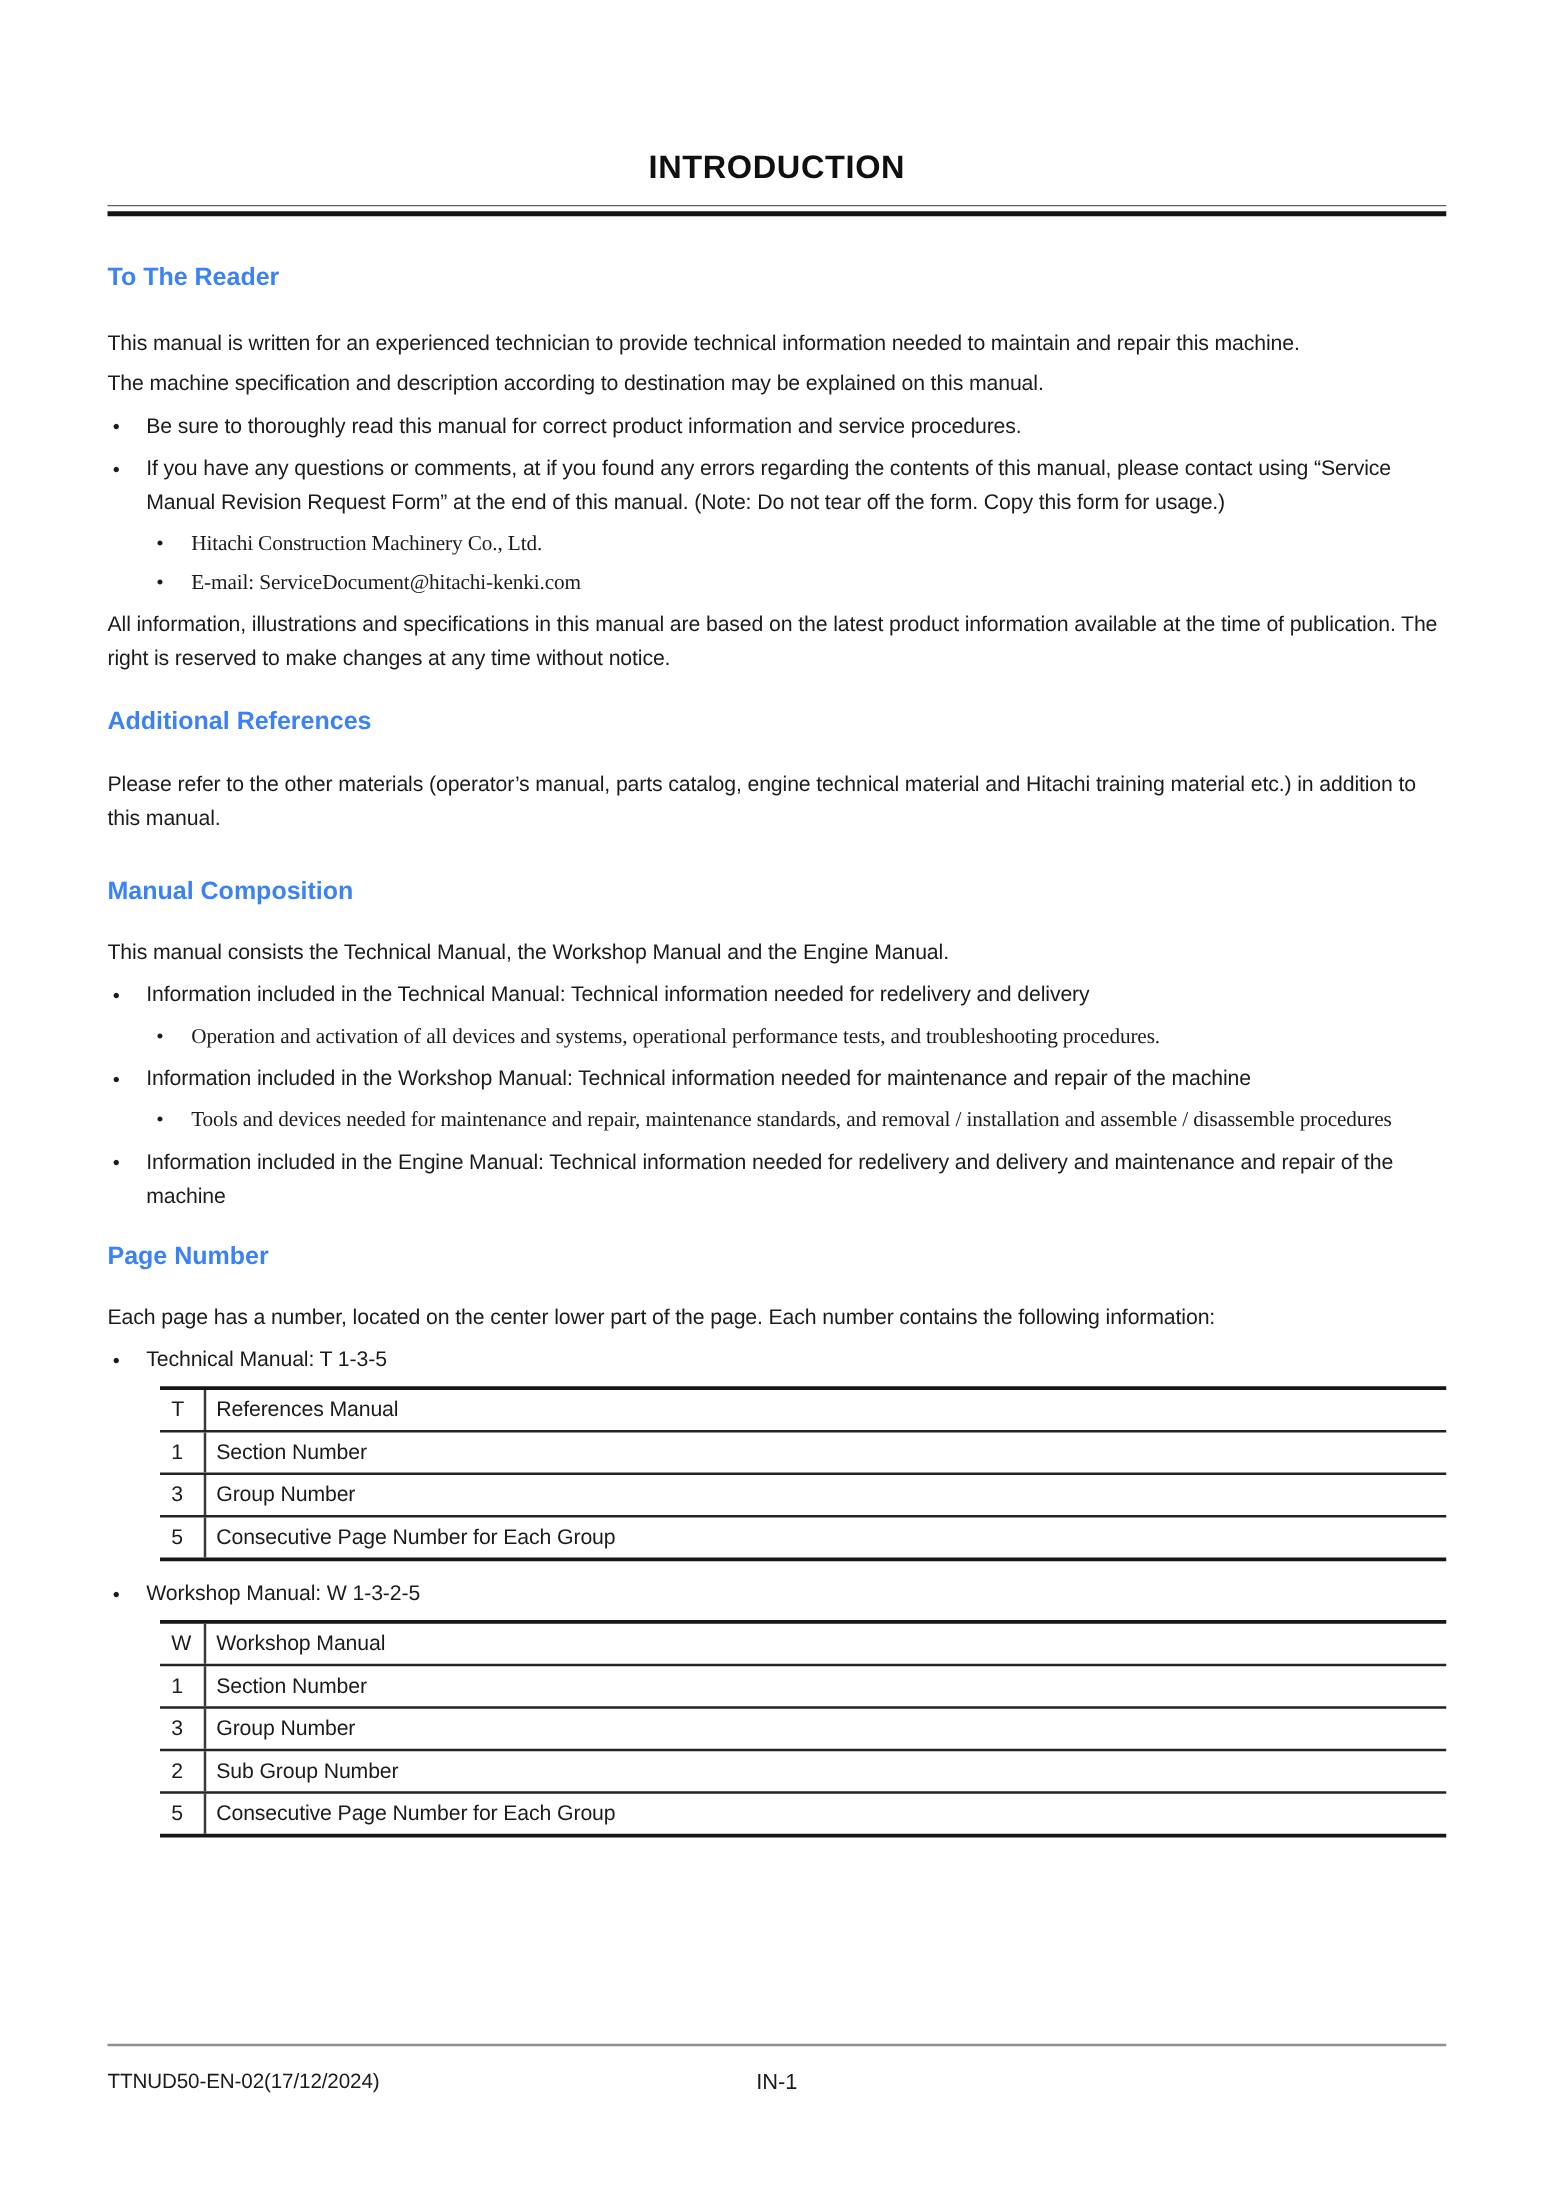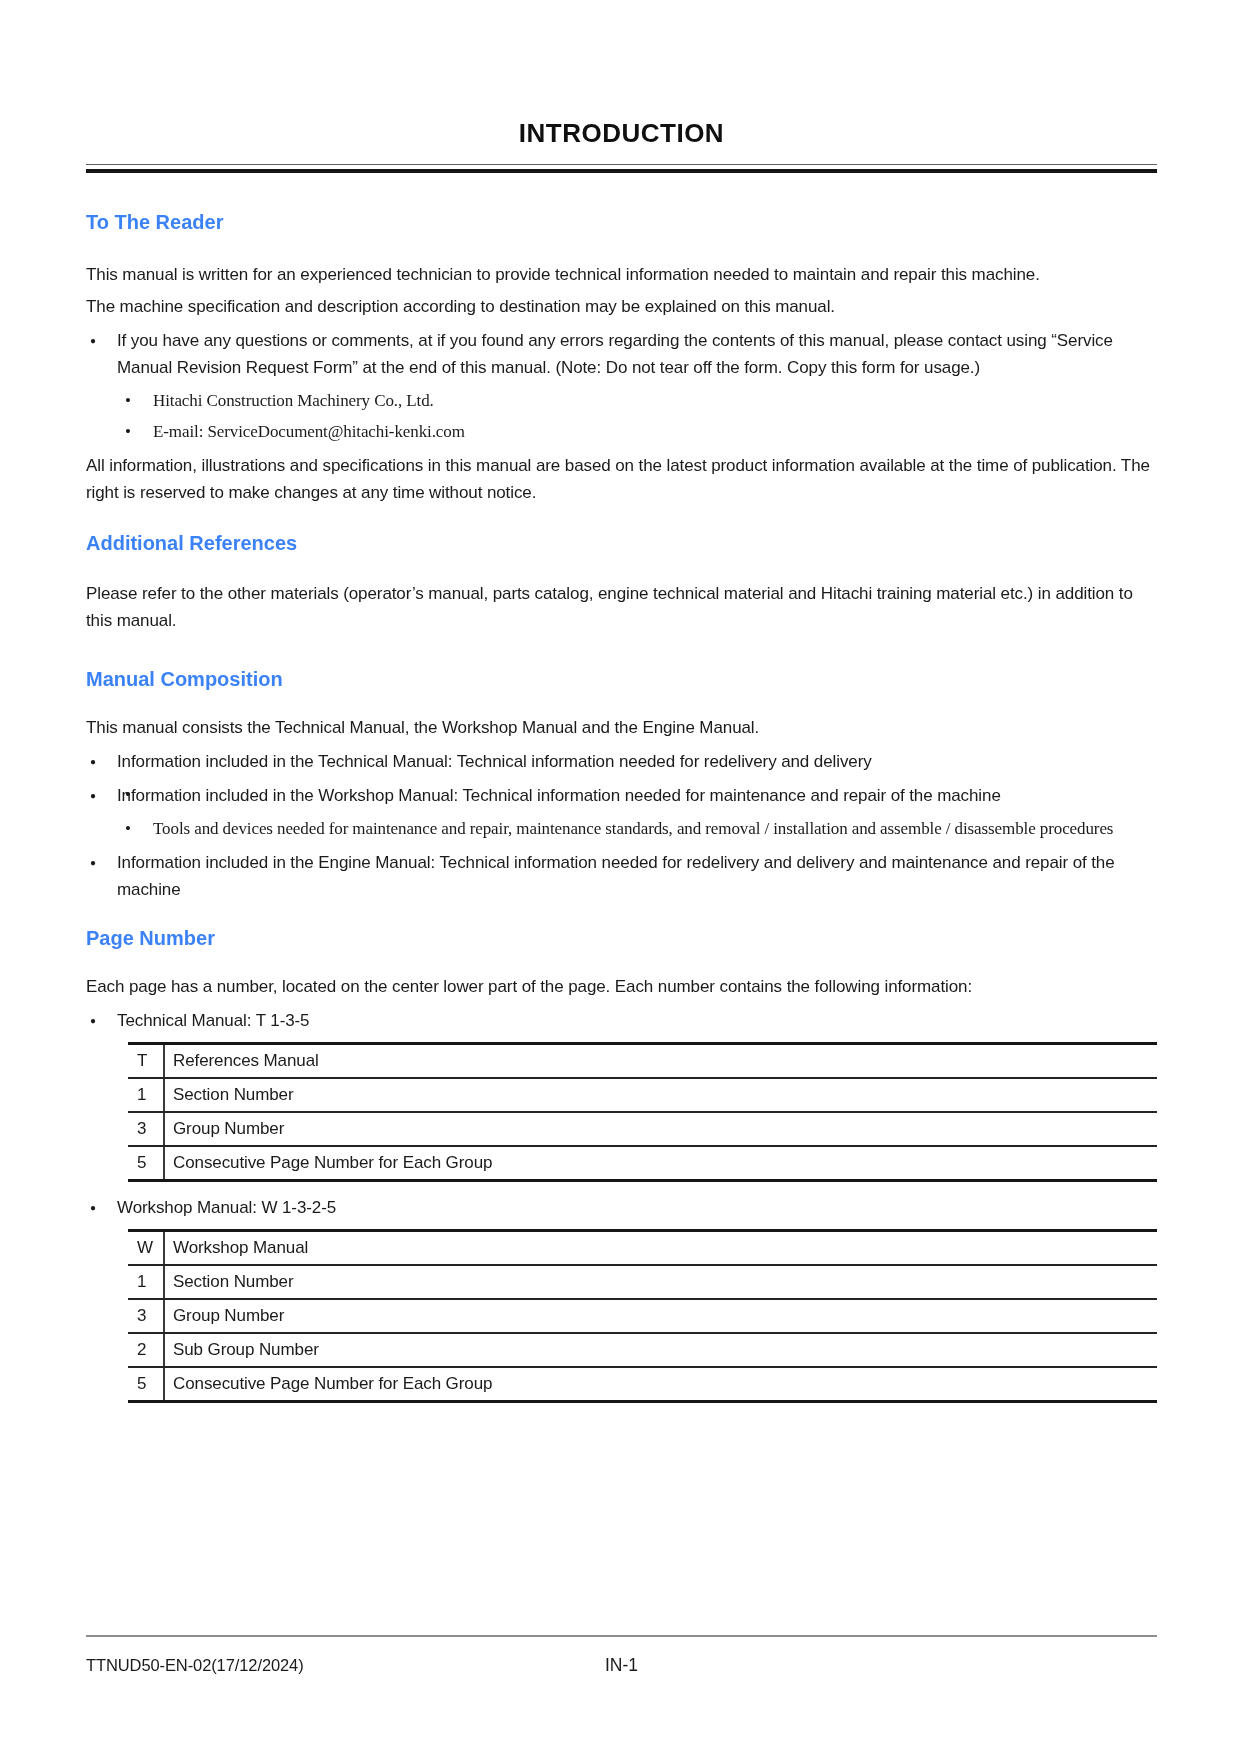--- a/index.html
+++ b/index.html
@@ -78,20 +78,24 @@
 
     <h1 class="doc-title">INTRODUCTION</h1>
     <div class="double-rule"></div>
 
     <section>
       <h2 class="h-ttr">To The Reader</h2>
       <p class="para p-first">This manual is written for an experienced technician to provide technical information needed to maintain and repair this machine.</p>
       <p class="para p-tight">The machine specification and description according to destination may be explained on this manual.</p>
       <div class="li l1">
         <span class="marker"></span>
+        <span>Be sure to thoroughly read this manual for correct product information and service procedures.</span>
+      </div>
+      <div class="li l1">
+        <span class="marker"></span>
         <span>If you have any questions or comments, at if you found any errors regarding the contents of this manual, please contact using “Service Manual Revision Request Form” at the end of this manual. (Note: Do not tear off the form. Copy this form for usage.)</span>
       </div>
       <div class="li l2">
         <span class="marker"></span>
         <span>Hitachi Construction Machinery Co., Ltd.</span>
       </div>
       <div class="li l2 tight">
         <span class="marker"></span>
         <span>E-mail: ServiceDocument@hitachi-kenki.com</span>
       </div>
@@ -105,20 +109,21 @@
 
     <section>
       <h2 class="h-mc">Manual Composition</h2>
       <p class="para p-first-mc">This manual consists the Technical Manual, the Workshop Manual and the Engine Manual.</p>
       <div class="li l1">
         <span class="marker"></span>
         <span>Information included in the Technical Manual: Technical information needed for redelivery and delivery</span>
       </div>
       <div class="li l2">
         <span class="marker"></span>
+        <span>Operation and activation of all devices and systems, operational performance tests, and troubleshooting procedures.</span>
       </div>
       <div class="li l1">
         <span class="marker"></span>
         <span>Information included in the Workshop Manual: Technical information needed for maintenance and repair of the machine</span>
       </div>
       <div class="li l2">
         <span class="marker"></span>
         <span>Tools and devices needed for maintenance and repair, maintenance standards, and removal / installation and assemble / disassemble procedures</span>
       </div>
       <div class="li l1">

